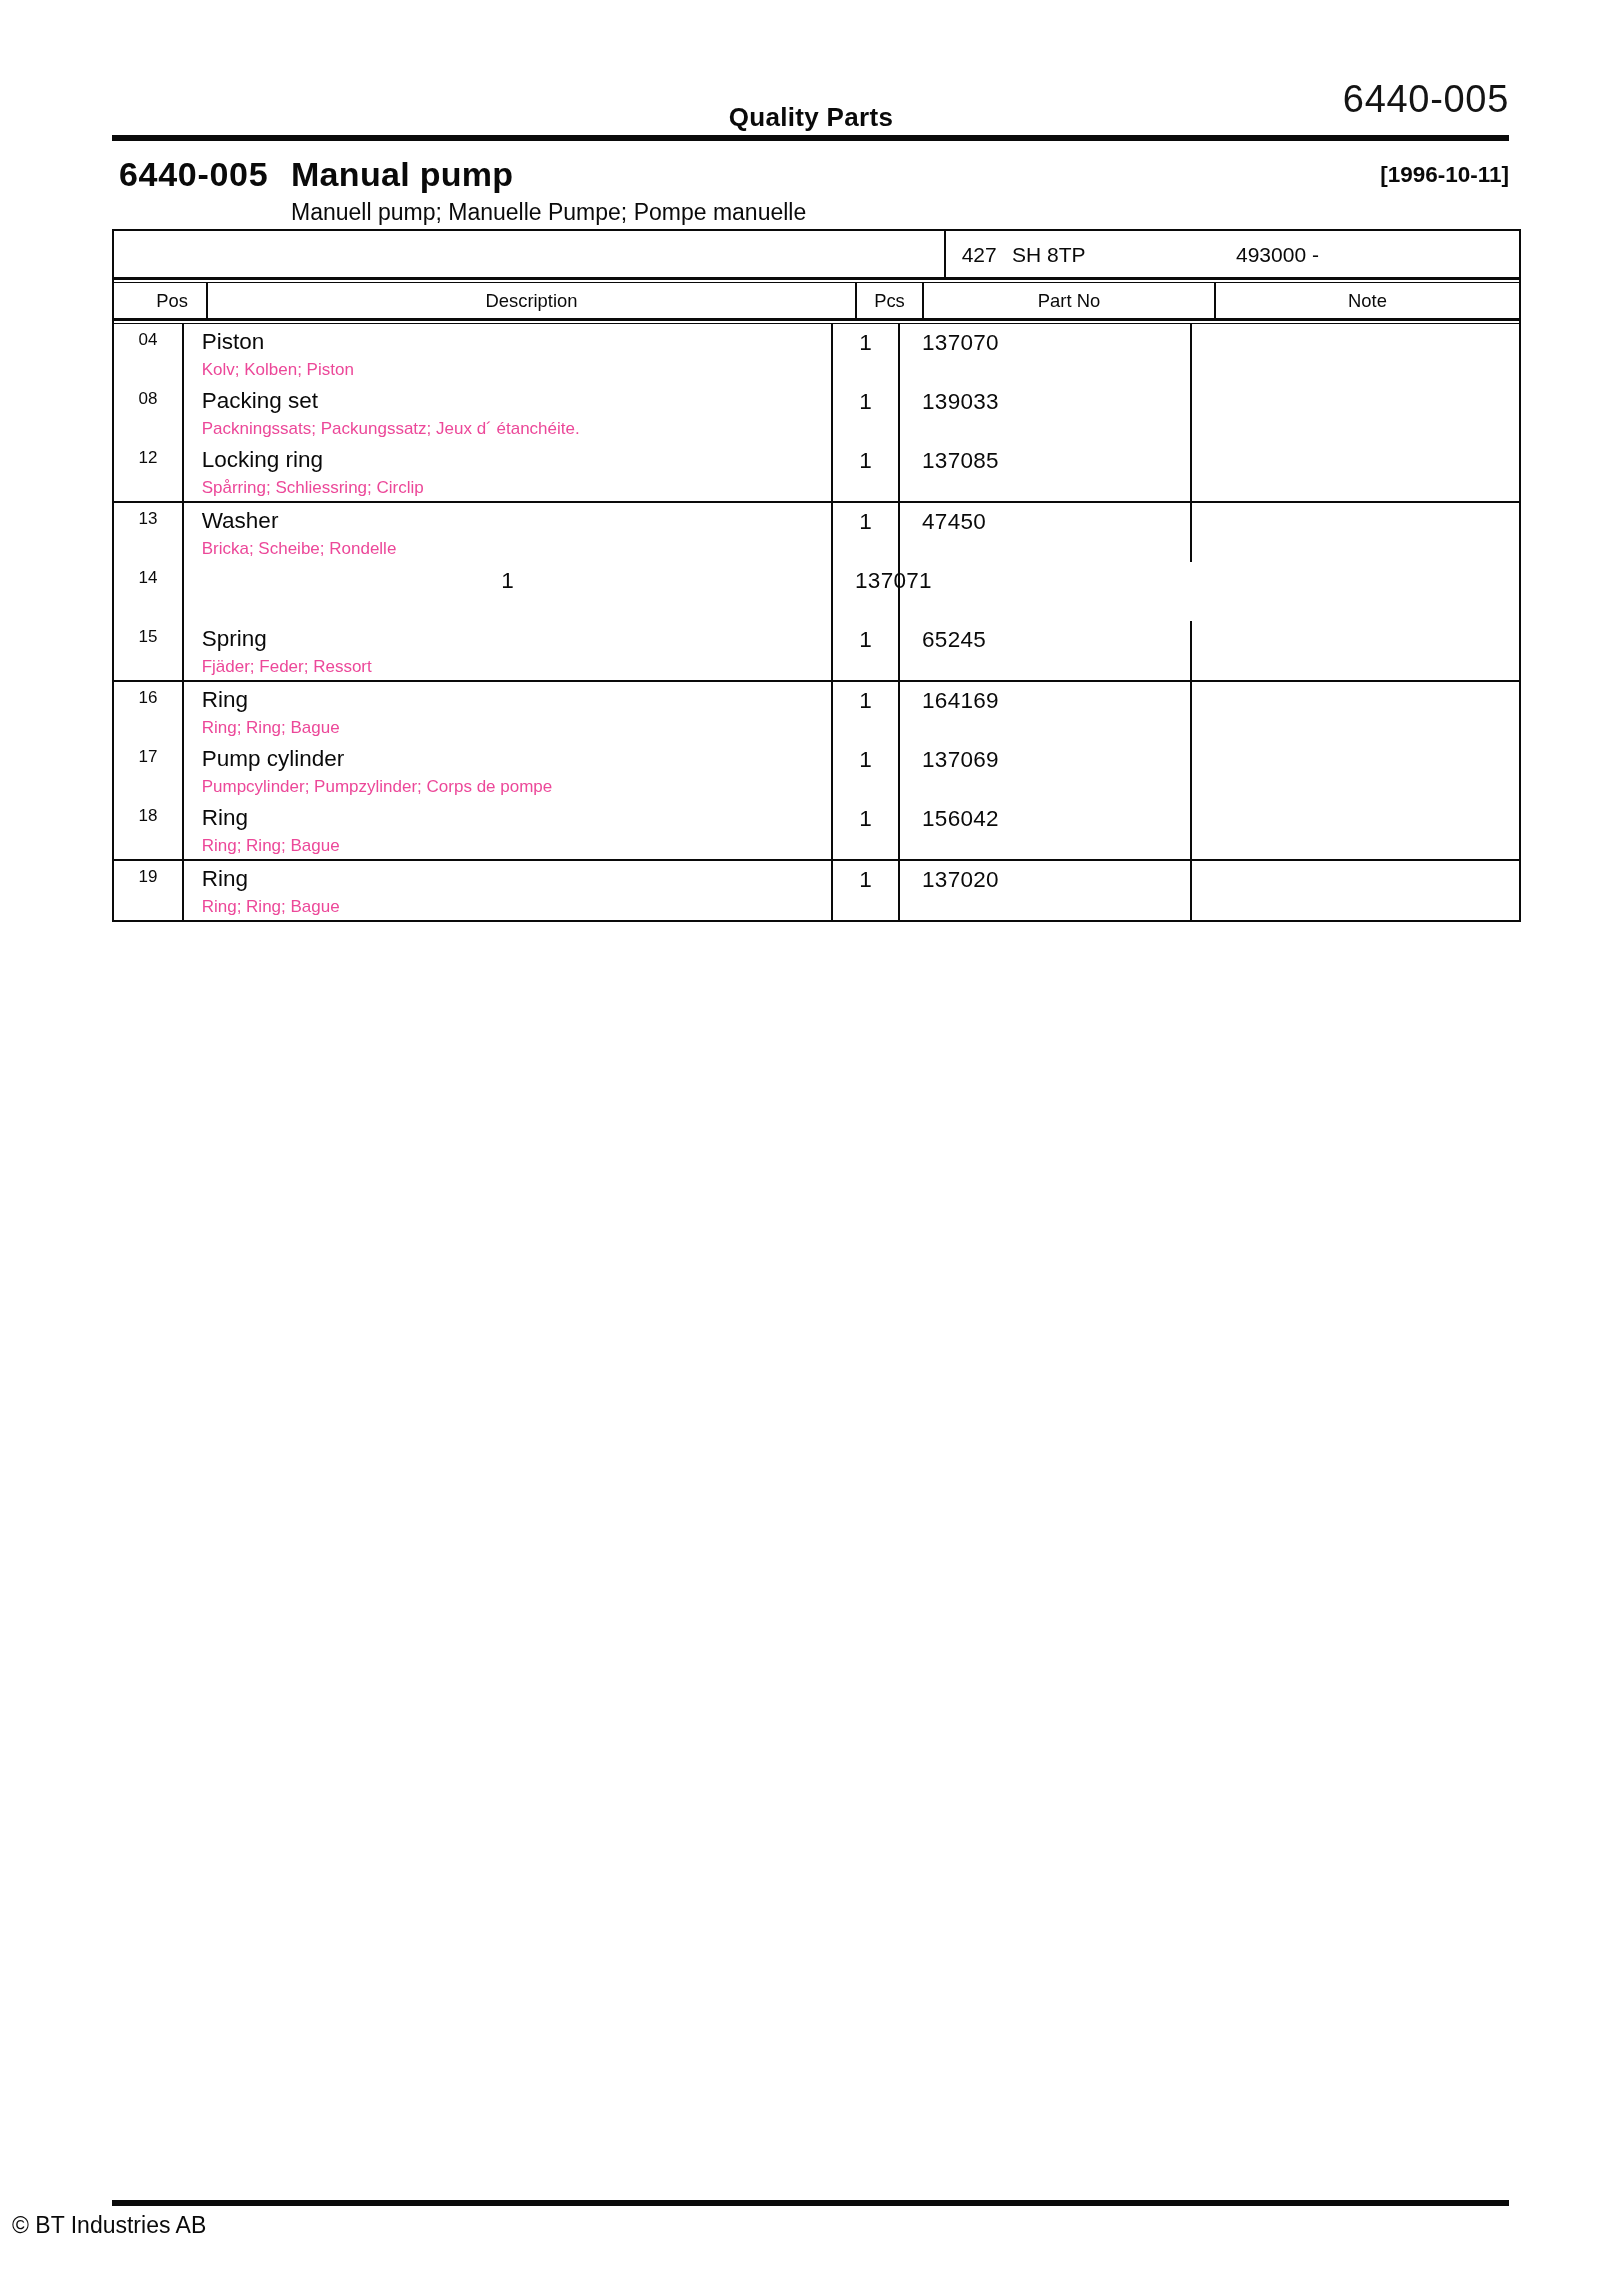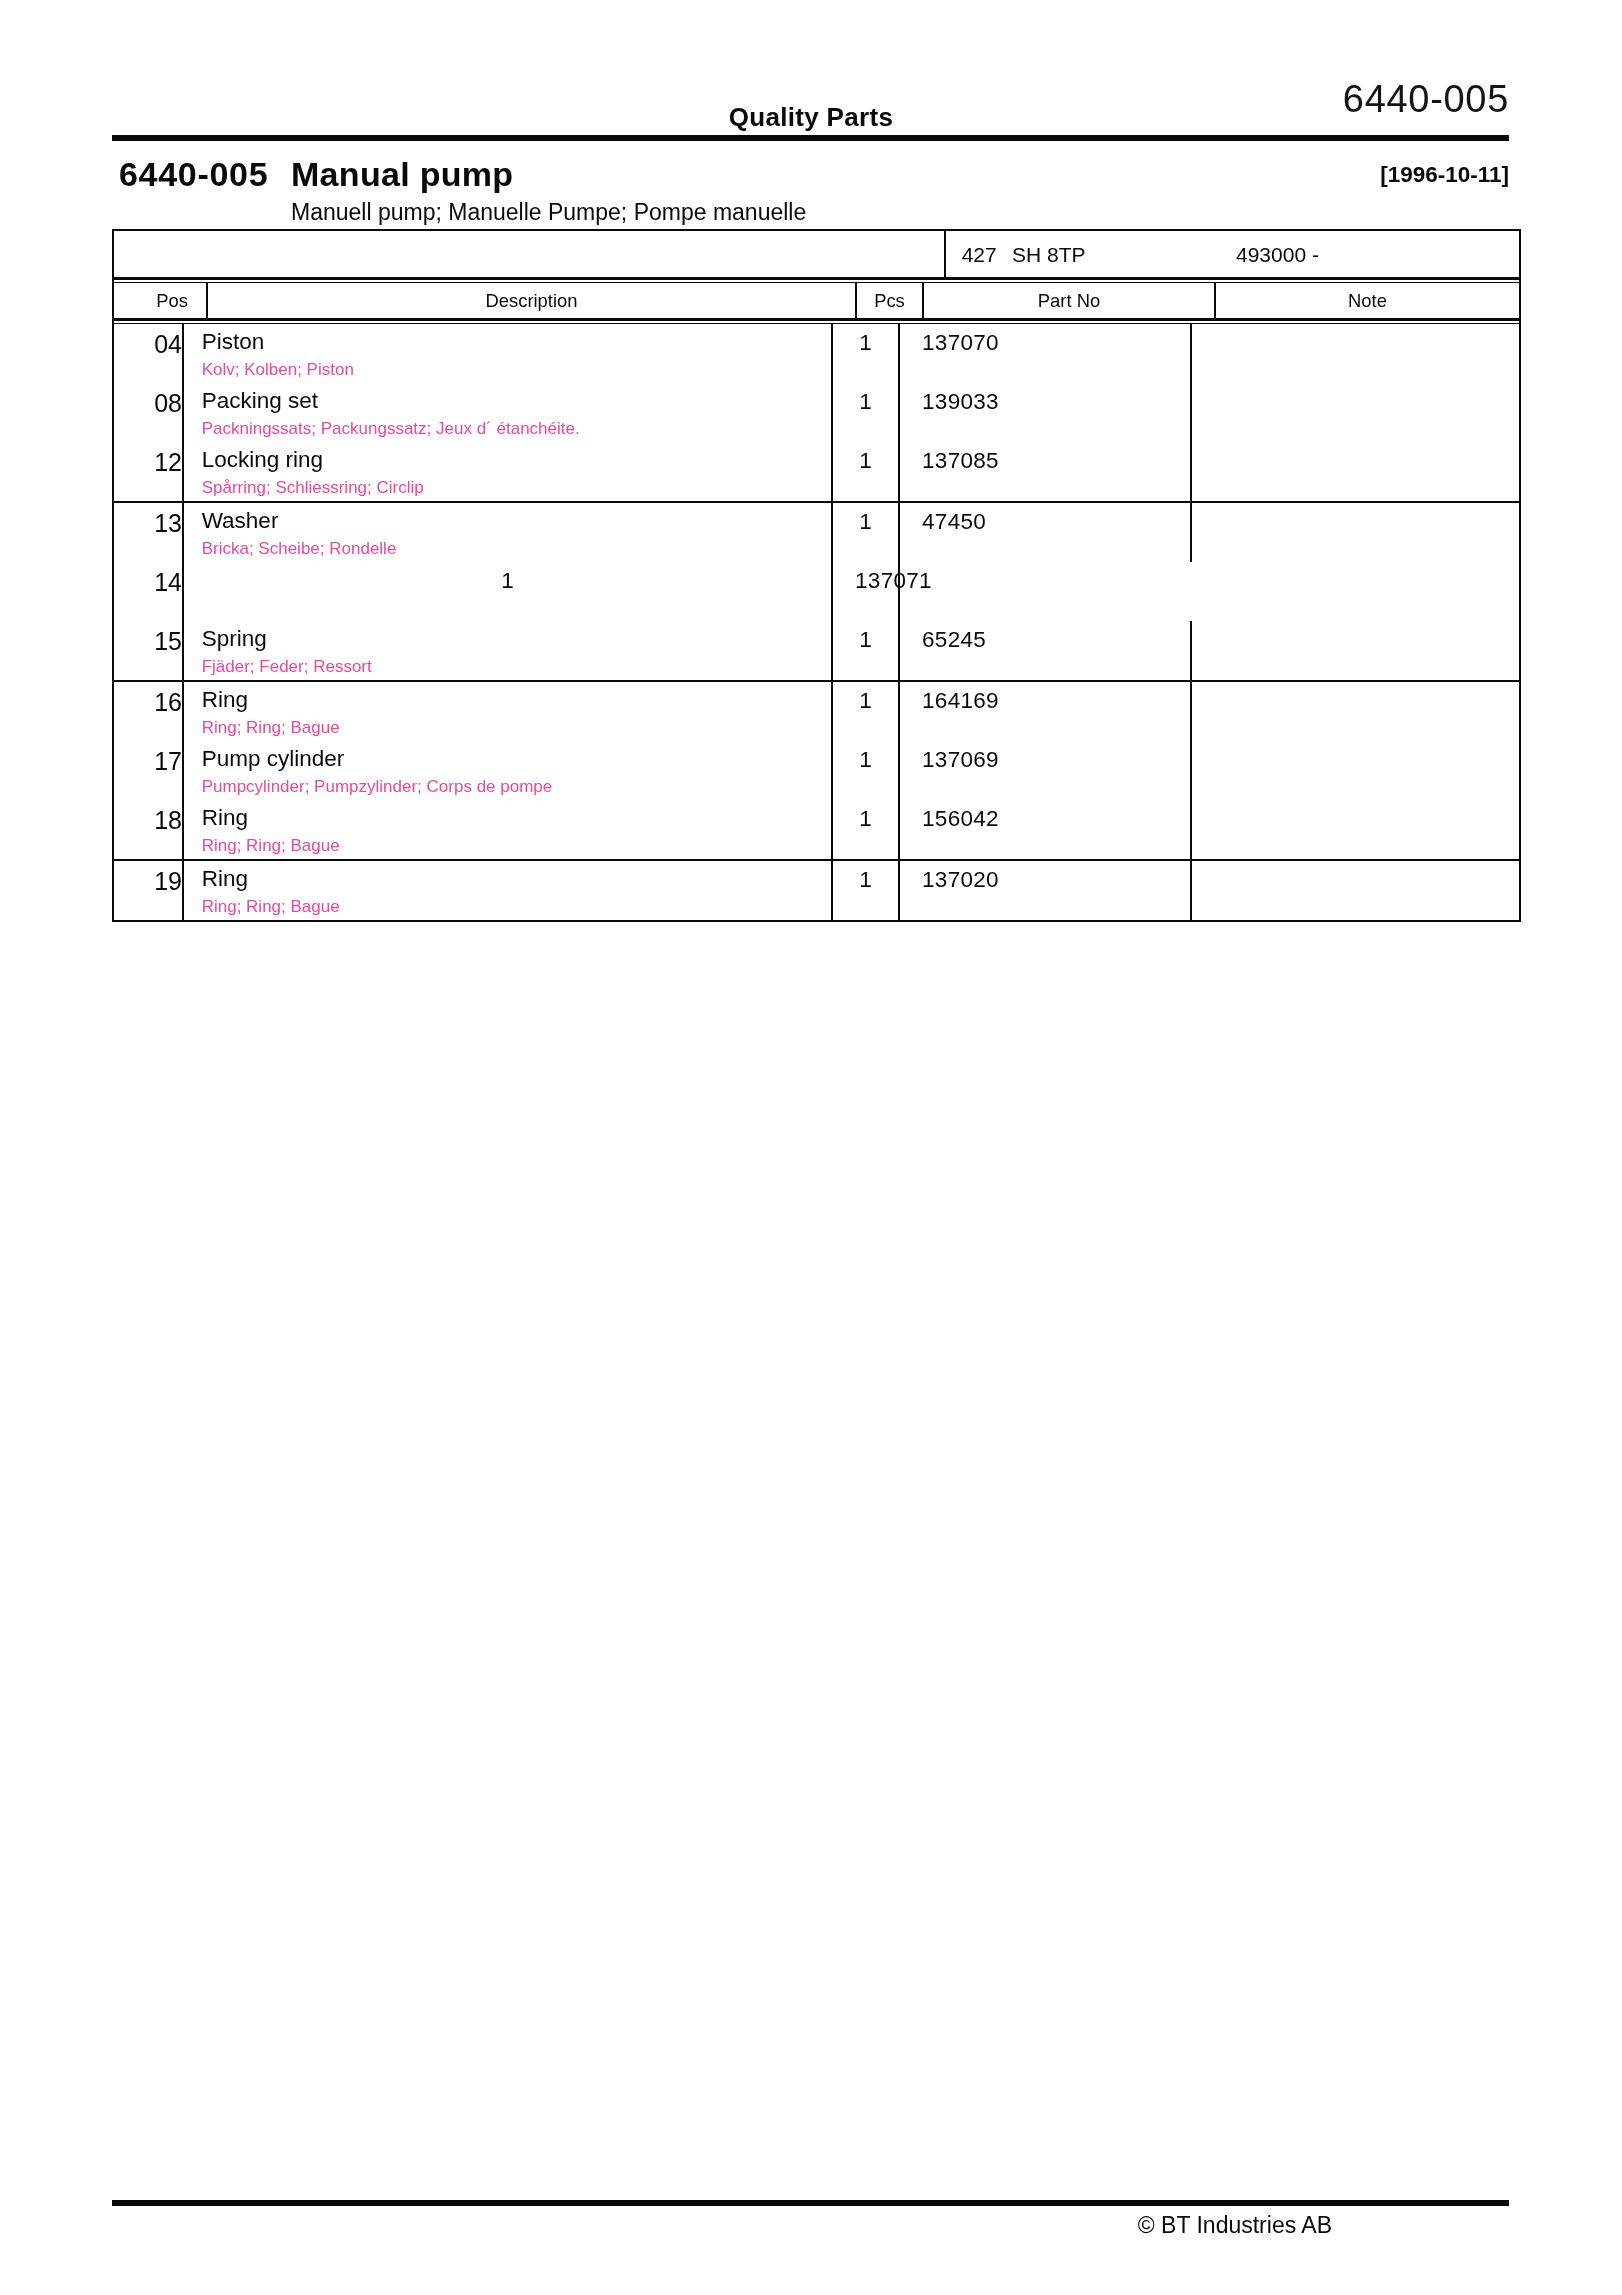--- a/index.html
+++ b/index.html
@@ -67,34 +67,34 @@
   }
   .head-row>div{text-align:center;height:100%;display:flex;align-items:center;justify-content:center;box-sizing:border-box;}
   .cdiv{border-right:2px solid #0a0a0a;}
   .row-group{border-bottom:2.7px solid #0a0a0a;}
   .row-group:last-child{border-bottom:none;}
   .part-row{
     display:grid;grid-template-columns:70px 649px 67px 292px 1fr;
     height:59px;
   }
   .part-row>div{box-sizing:border-box;height:100%;}
-  .pos-cell{text-align:right;font-size:25px;padding-top:5.5px;}
+  .pos-cell{text-align:center;font-size:17px;padding-top:5.5px;}
   .desc-cell{padding:5.5px 6.8px 0 17.7px;}
   .desc-main{font-size:22.5px;line-height:1.1;}
   .desc-sub{font-size:17px;line-height:1.1;margin-top:6.1px;color:#ec4899;}
   .pcs-cell{text-align:center;font-size:22.5px;padding-top:5.5px;}
   .partno-cell{font-size:22.5px;padding:5.5px 0 0 22px;letter-spacing:0.3px;}
   .note-cell{border-right:none !important;}
   
   .footer-rule{
     position:absolute;top:2200px;left:112px;width:1397px;height:5.5px;background:#0a0a0a;
   }
   .footer-text{
-    position:absolute;top:2212px;left:0;width:1332px;
-    text-align:right;font-size:23px;
+    position:absolute;top:2212px;left:12px;width:1332px;
+    text-align:left;font-size:23px;
   }
 </style>
 </head>
 <body>
 
 <div class="page">
 
   <div class="doc-number-top">6440-005</div>
   <div class="brand">Quality Parts</div>
   <div class="header-rule"></div>

